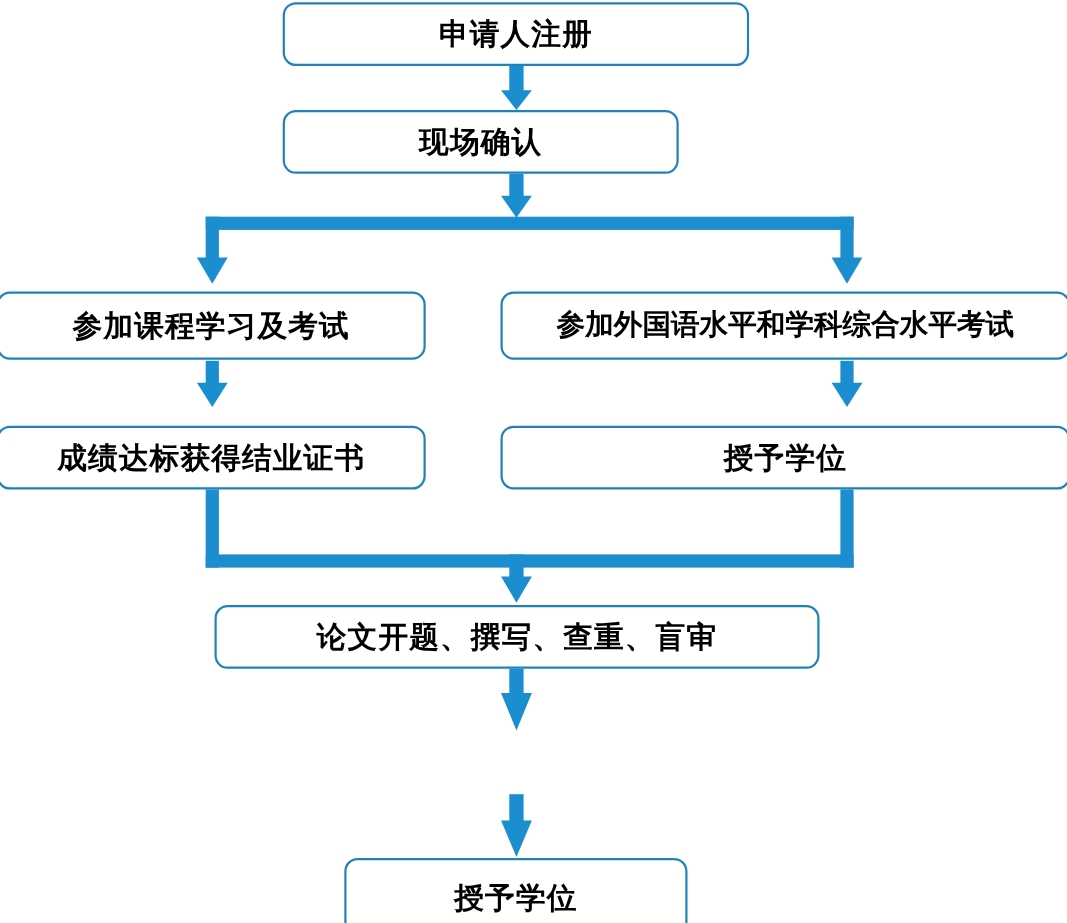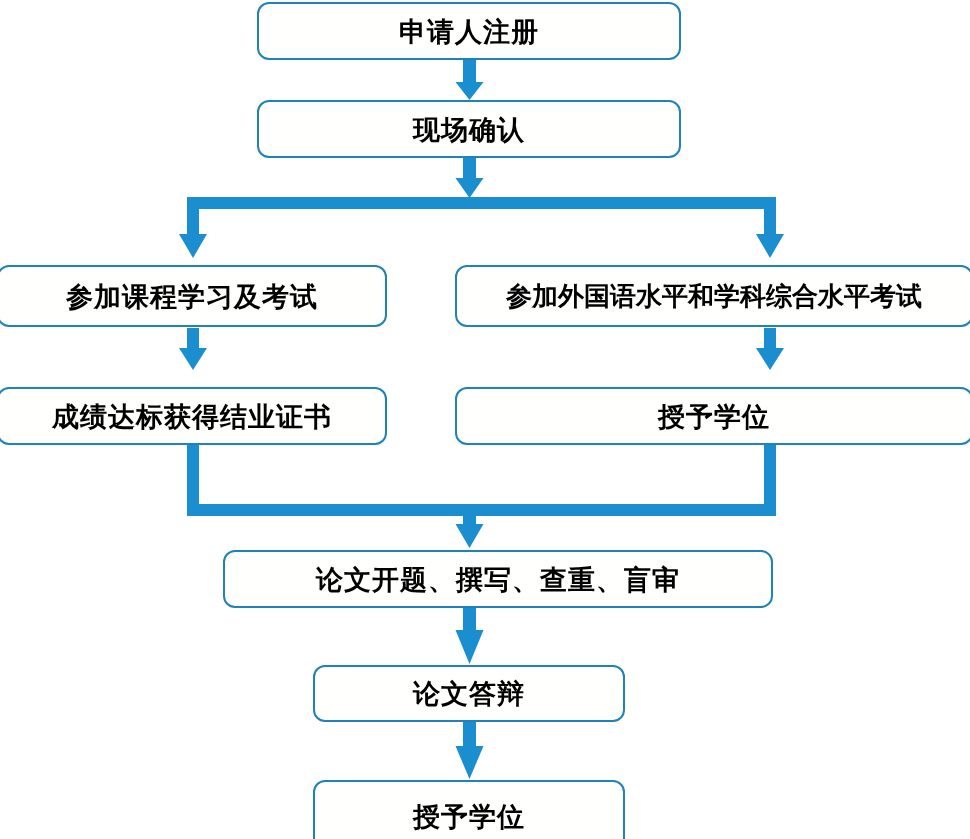--- a/index.html
+++ b/index.html
@@ -102,45 +102,42 @@
         <polygon points="455.5,746 483.5,746 469.5,779" fill="#1b8ed0"></polygon>
       </g>
 
     </svg>
   </div>
 
   <div class="node" style="left:257px; top:2px; width:424px; height:58px;">
     <span class="node-label">申请人注册</span>
   </div>
 
-  <div class="node" style="left:257px; top:100px; width:424px; height:58px;">
+  <div class="node" style="left:257px; top:100px; width:360px; height:58px;">
     <span class="node-label">现场确认</span>
   </div>
 
   <div class="node" style="left:-3px; top:265px; width:390px; height:62px;">
     <span class="node-label">参加课程学习及考试</span>
   </div>
 
   <div class="node wide-text" style="left:455px; top:265px; width:518px; height:62px;">
     <span class="node-label">参加外国语水平和学科综合水平考试</span>
   </div>
 
   <div class="node" style="left:-3px; top:387px; width:390px; height:58px;">
     <span class="node-label">成绩达标获得结业证书</span>
   </div>
 
   <div class="node" style="left:455px; top:387px; width:518px; height:58px;">
     <span class="node-label">授予学位</span>
   </div>
 
-  <div class="node" style="left:195px; top:550px; width:550px; height:58px;margin-left:28px;">
+  <div class="node" style="left:195px; top:550px; width:550px; height:58px;">
     <span class="node-label">论文开题、撰写、查重、盲审</span>
   </div>
 
-  <div class="node" style="left:313px; top:665px; width:312px; height:57px;">
-    <span class="node-label">论文答辩</span>
-  </div>
 
   <div class="node" style="left:313px; top:780px; width:312px; height:72px;">
     <span class="node-label">授予学位</span>
   </div>
 
 </div>
 
 </body></html>

